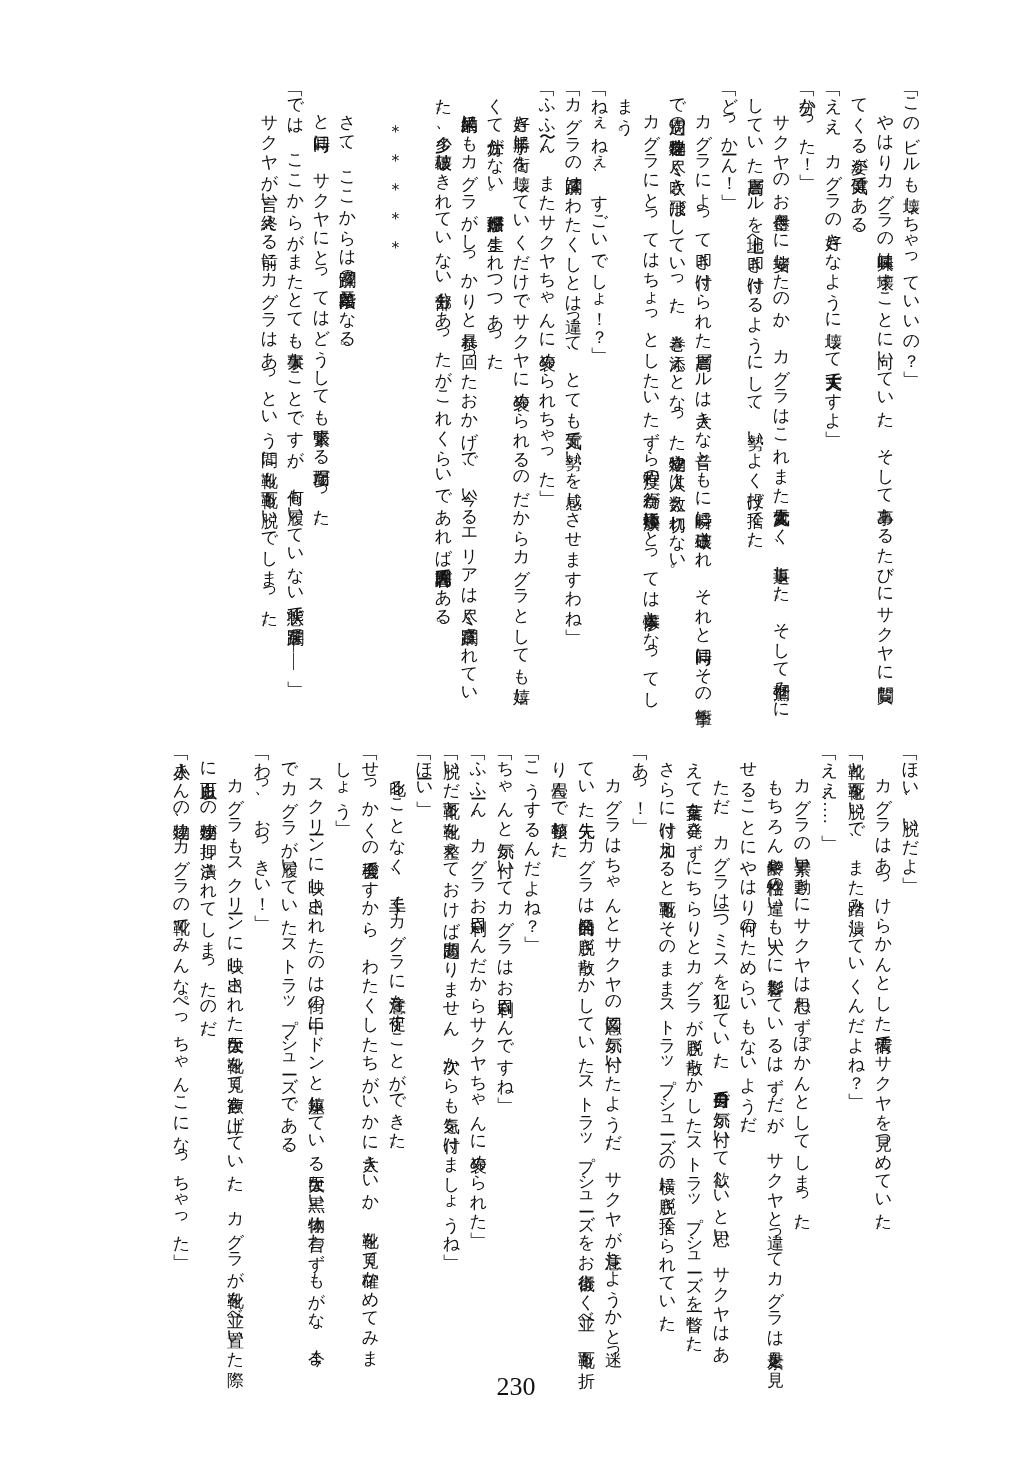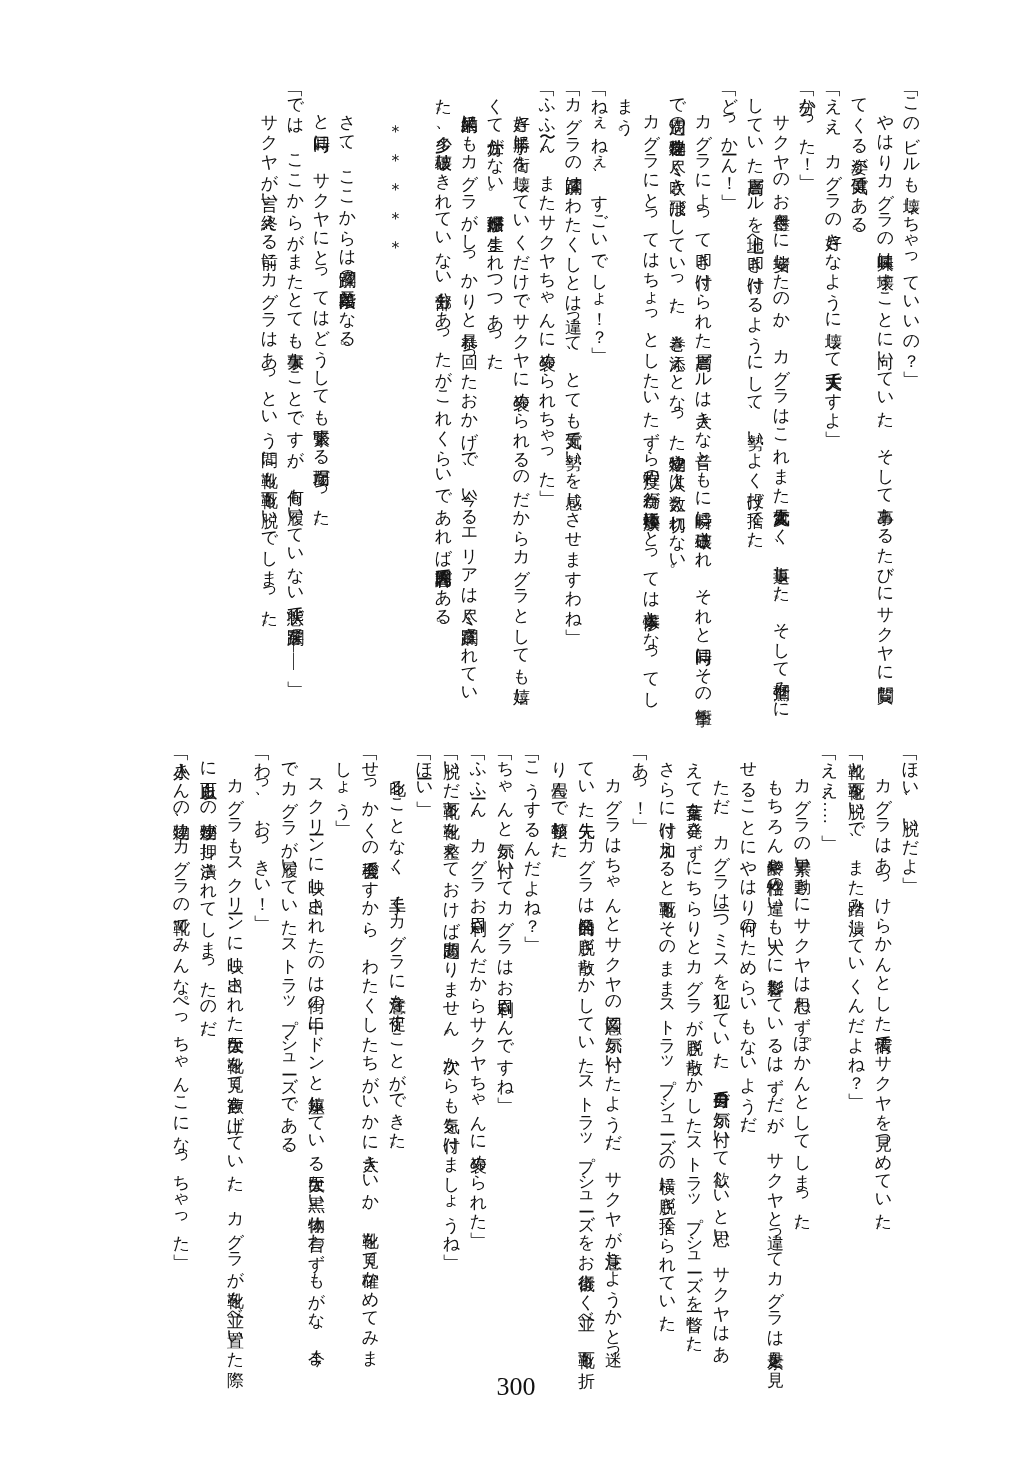--- a/index.html
+++ b/index.html
@@ -104,15 +104,15 @@
       <p class="dialogue">「脱いだ靴下と靴を整えておけば問題ありません。次からも気を付けましょうね」</p>
       <p class="dialogue">「ほーい」</p>
       <p class="narration">叱ることなく、上手くカグラに注意を促すことができた。</p>
       <p class="dialogue">「せっかくの機会ですから、わたくしたちがいかに大きいか、靴を見て確かめてみましょう」</p>
       <p class="narration">スクリーンに映し出されたのは街の中にドンと鎮座している巨大な黒い物体。言わずもがな、今までカグラが履いていたストラップシューズである。</p>
       <p class="dialogue">「わっ、おっきい！」</p>
       <p class="narration">カグラもスクリーンに映し出された巨大な靴を見て歓声を上げていた。カグラが靴を並べ置いた際に百以上もの建物が押し潰されてしまったのだ。</p>
       <p class="dialogue">「小人さんの建物、カグラの靴でみんなぺっちゃんこになっちゃった」</p>
     </div>
 
-  <div class="page-number">300</div>
+  <div class="page-number">230</div>
 
 </div>
 
 </body></html>

